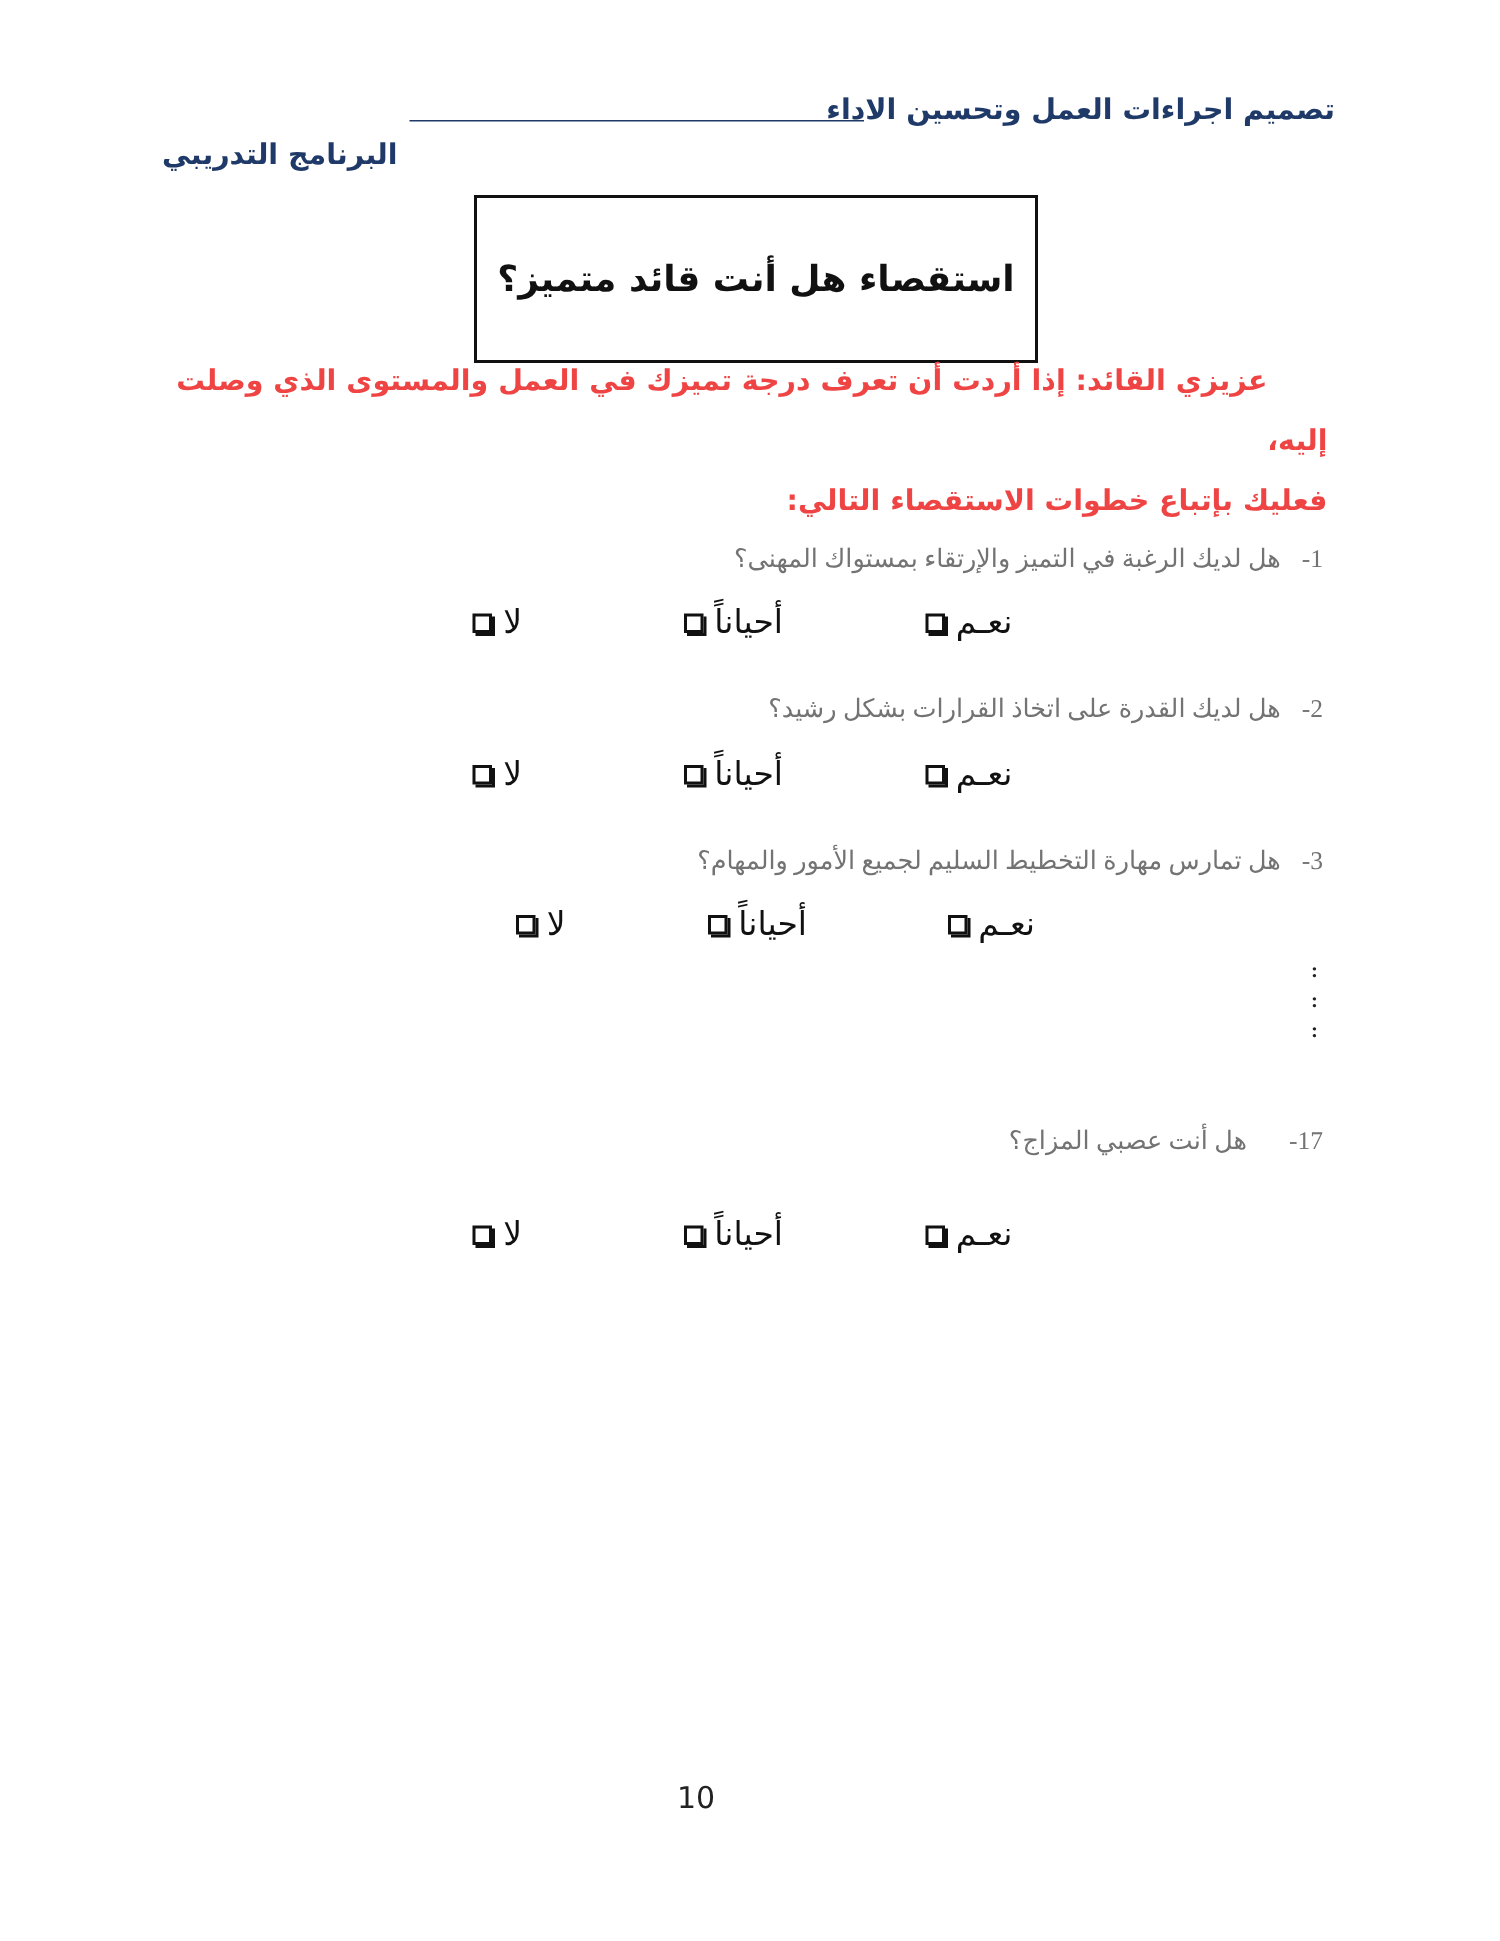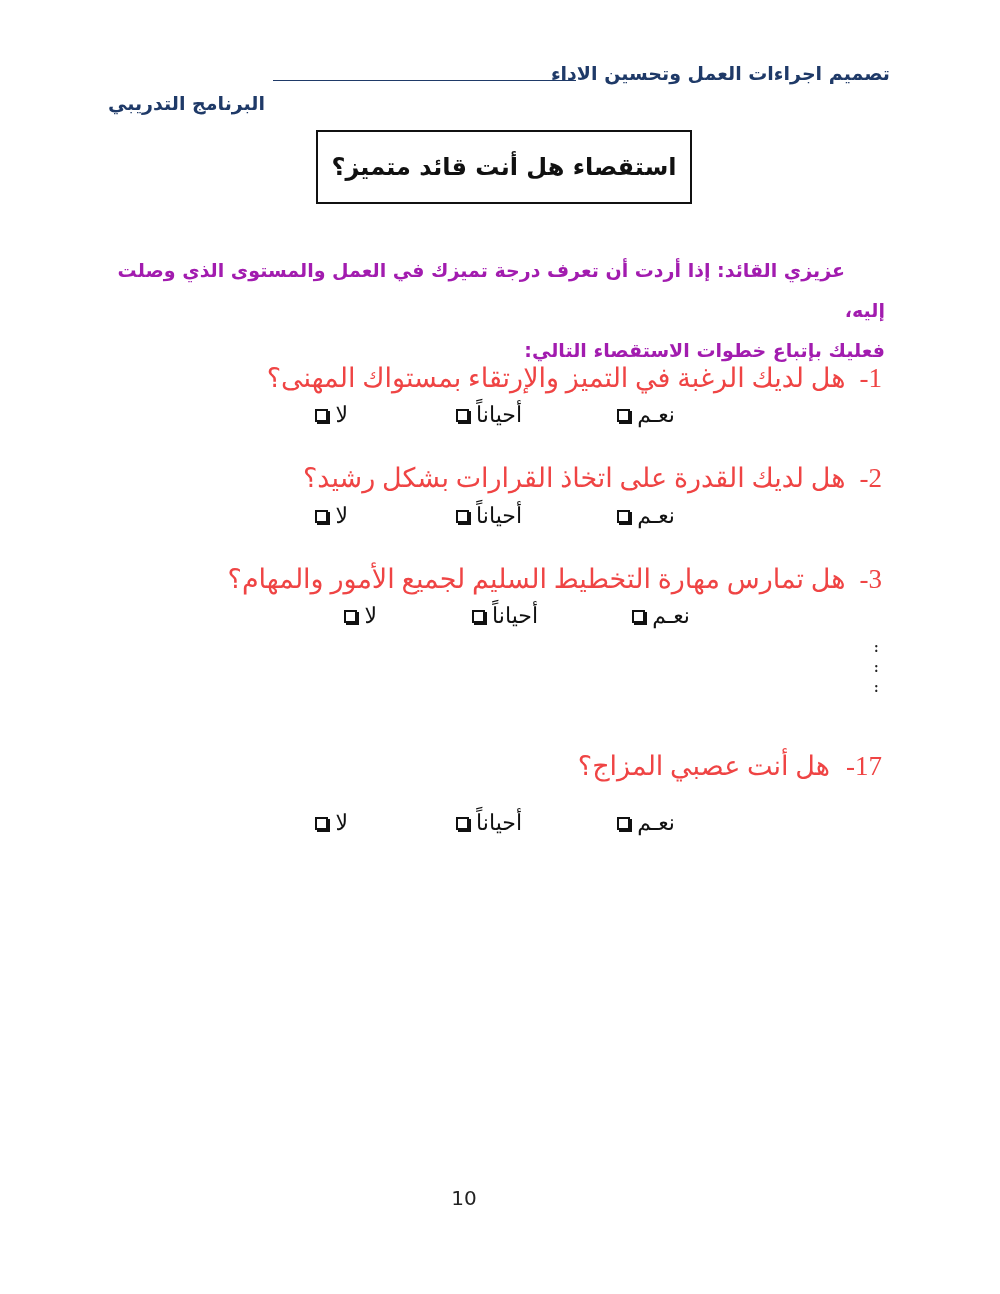--- a/index.html
+++ b/index.html
@@ -5,29 +5,29 @@
   html, body { margin: 0; padding: 0; background: #ffffff; }
   body { width: 1000px; height: 1294px; position: relative; overflow: hidden;
          font-family: "Liberation Serif", serif; color: #111; }
   .header { position: absolute; top: 60px; left: 108px; width: 782px; height: 36px; }
   .header-title-right { position: absolute; right: 0; top: 2px; direction: rtl;
     font-family: "DejaVu Sans", sans-serif; font-weight: bold; font-size: 19px; color: #1f3a68; white-space: nowrap; }
   .header-title-left { position: absolute; left: 0; top: 2px; direction: rtl;
     font-family: "DejaVu Sans", sans-serif; font-weight: bold; font-size: 19px; color: #1f3a68; white-space: nowrap; margin-top: 30px; }
   .header-rule { position: absolute; left: 165px; top: 20px; width: 303px; height: 0; border-top: 1.5px solid #1f3a68; }
 
-  .title-box { position: absolute; left: 316px; top: 130px; width: 376px; height: 74px;
+  .title-box { position: absolute; left: 316px; top: 130px; width: 376px; height: 112px;
     border: 2px solid #111; box-sizing: border-box; display: flex; align-items: center; justify-content: center; }
   .title-text { direction: rtl; font-family: "DejaVu Sans", sans-serif; font-weight: bold; font-size: 24px; color: #111; }
 
-  .intro { position: absolute; left: 115px; top: 250px; width: 770px; direction: rtl; text-align: right;
-    font-family: "DejaVu Sans", sans-serif; font-weight: bold; font-size: 19px; line-height: 40px; color: #a21caf; }
+  .intro { position: absolute; left: 115px; top: 234px; width: 770px; direction: rtl; text-align: right;
+    font-family: "DejaVu Sans", sans-serif; font-weight: bold; font-size: 19px; line-height: 40px; color: #ef4444; }
   .intro .indent { display: inline-block; width: 40px; }
 
-  .q { position: absolute; right: 118px; direction: rtl; font-size: 27px; color: #ef4444; white-space: nowrap; }
+  .q { position: absolute; right: 118px; direction: rtl; font-size: 17px; color: #737373; white-space: nowrap; }
   .q .num { display: inline-block; margin-left: 14px; }
   .opts { position: absolute; direction: rtl; height: 30px; font-size: 22px; }
   .opt { position: absolute; top: 0; direction: rtl; white-space: nowrap; display: flex; align-items: center; text-align: right; }
   .opt .lbl { margin-left: 7px; }
   .box { display: inline-block; width: 13px; height: 13px; border: 2px solid #111; box-sizing: border-box;
     box-shadow: 2px 2px 0 #111; background: #fff; }
   .dots { position: absolute; left: 874px; top: 638px; font-size: 14px; line-height: 20px; font-weight: bold; color: #222; }
   .page-num { position: absolute; left: 0; width: 928px; top: 1186px; text-align: center;
     font-family: "DejaVu Sans", sans-serif; font-size: 20px; color: #222; }
 </style>
@@ -99,21 +99,21 @@
     </div>
   <div class="opt" style="right:623px;">
       <span class="lbl">لا</span>
       <span class="box"></span>
     </div>
 </div>
 
 <div class="dots">:<br>:<br>:</div>
 
 <div class="q" style="top:750px;">
-  <span class="num" style="margin-left:16px;">17-</span><span>هل أنت عصبي المزاج؟</span>
+  <span class="num" style="margin-left:28px;">17-</span><span>هل أنت عصبي المزاج؟</span>
 </div>
 <div class="opts" style="top:810px; left:0; width:1000px;">
   <div class="opt" style="right:325px;">
       <span class="lbl">نعـم</span>
       <span class="box"></span>
     </div>
   <div class="opt" style="right:478px;">
       <span class="lbl">أحياناً</span>
       <span class="box"></span>
     </div>

